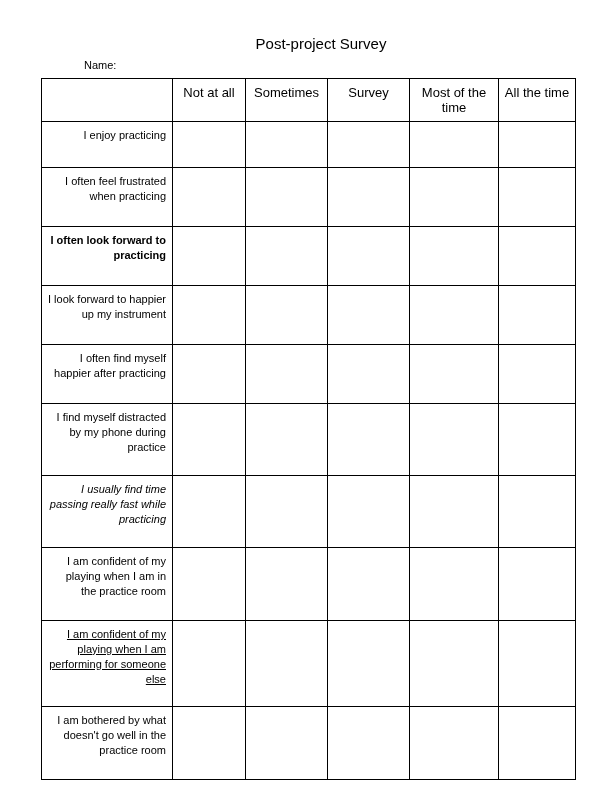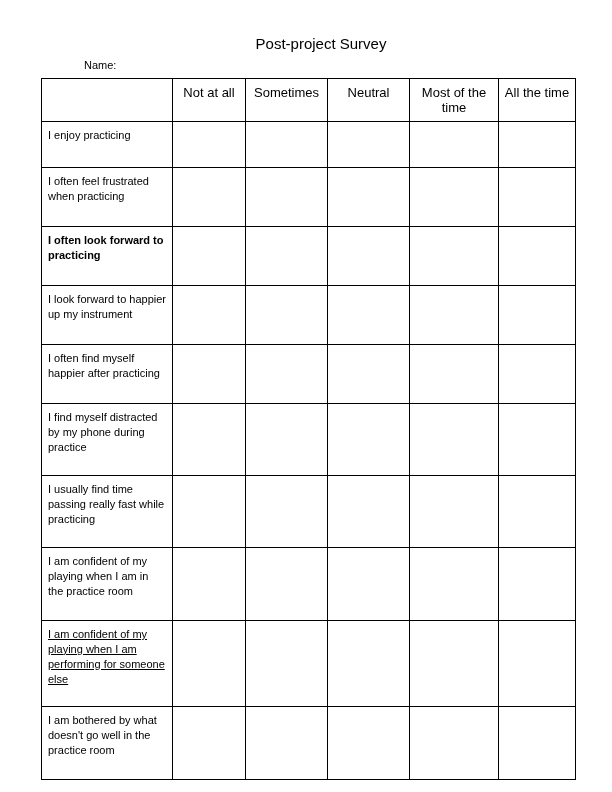--- a/index.html
+++ b/index.html
@@ -48,36 +48,36 @@
     border: 1px solid #000000;
     vertical-align: top;
     font-weight: 400;
   }
   table.survey th {
     text-align: center;
     padding: 6px 2px;
     font-size: 13px;
   }
   table.survey td.statement {
-    text-align: left;
+    text-align: right;
     padding: 6px 6px 12px 6px;
     line-height: 1.35;
   }
   table.survey td.answer {
     padding: 0;
   }
   
   tr.r0  td { height: 27px; }
   tr.r1  td { height: 40px; }
   tr.r2  td { height: 40px; font-weight: bold; }
   tr.r3  td { height: 40px; }
   tr.r4  td { height: 40px; }
   tr.r5  td { height: 53px; }
   tr.r6  td { height: 53px; }
-  tr.r7  td { height: 53px; }
+  tr.r7  td { height: 53px; font-style: italic; }
   tr.r8  td { height: 54px; }
   tr.r9  td { height: 67px; text-decoration: underline; }
   tr.r10 td { height: 54px; }
 </style>
 </head>
 <body>
 
 <div class="page">
 
   <div class="title">Post-project Survey</div>
@@ -91,21 +91,21 @@
       <col style="width:82px">
       <col style="width:82px">
       <col style="width:89px">
       <col style="width:77px">
     </colgroup>
     <thead>
       <tr>
         <th></th>
         <th>Not at all</th>
         <th>Sometimes</th>
-        <th>Neutral</th>
+        <th>Survey</th>
         <th>Most of the time</th>
         <th>All the time</th>
       </tr>
     </thead>
     <tbody>
       <tr class="r0">
         <td class="statement">I enjoy practicing</td>
         <td class="answer"></td>
         <td class="answer"></td>
         <td class="answer"></td>

